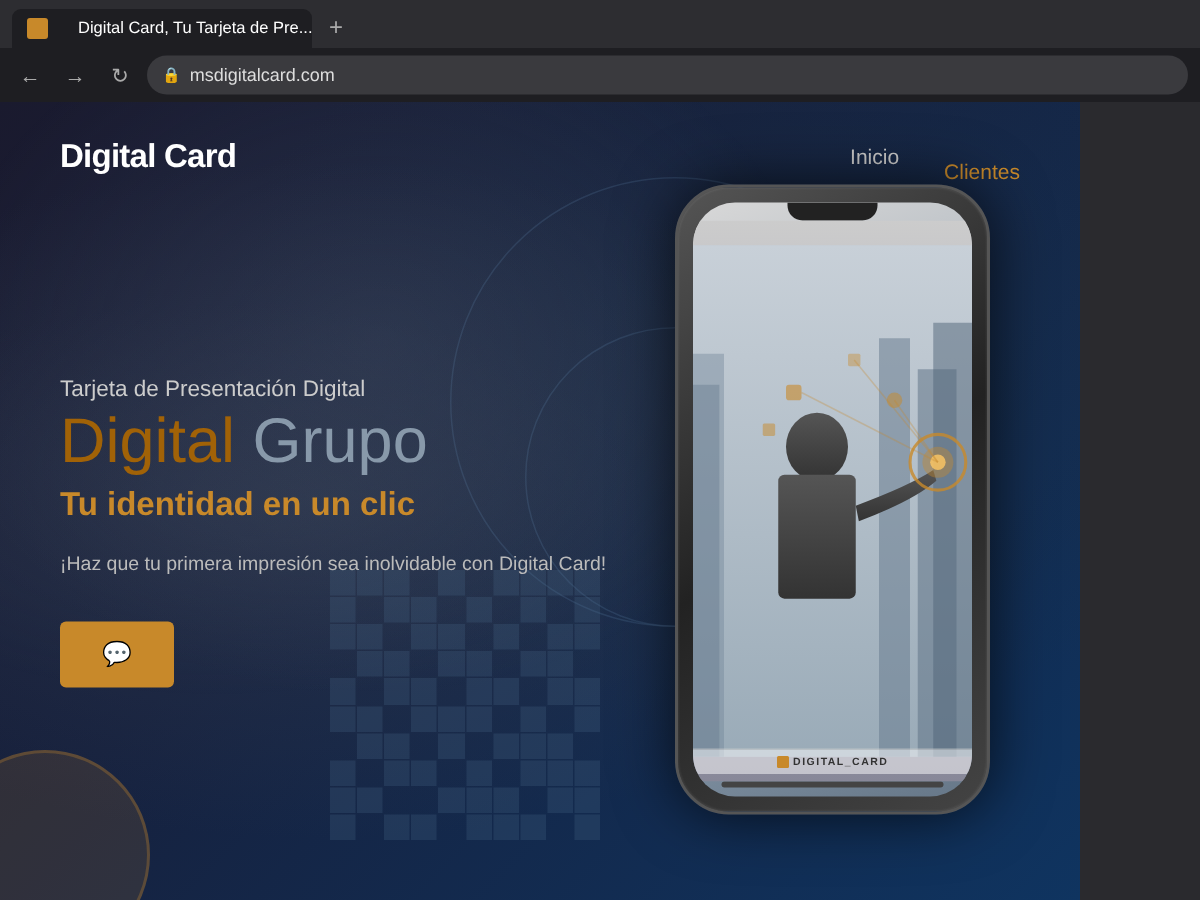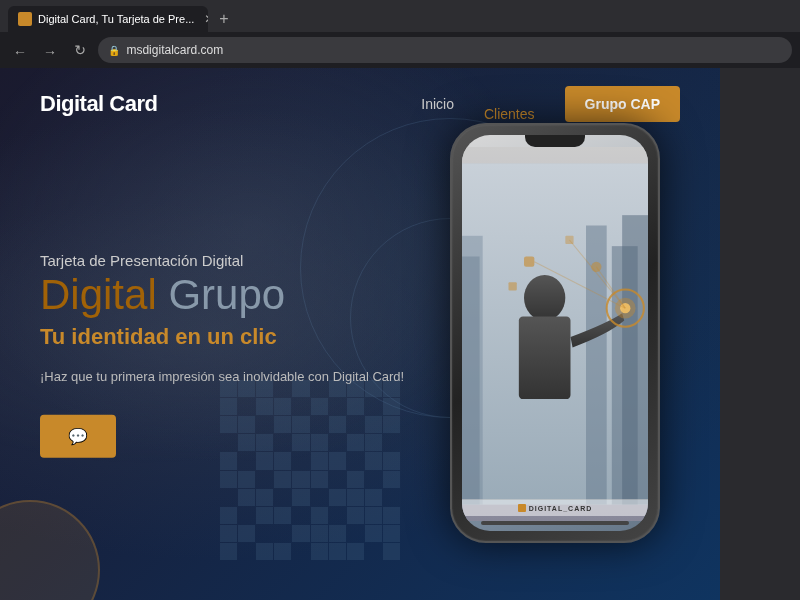--- a/index.html
+++ b/index.html
@@ -20,21 +20,21 @@
     }
     .tab {
       display: flex;
       align-items: center;
       background: #3c3c40;
       border-radius: 6px 6px 0 0;
       padding: 0 10px;
       height: 26px;
       font-size: 11px;
       color: #ccc;
-      gap: 6px;
+      gap: 20px;
       max-width: 200px;
       overflow: hidden;
       white-space: nowrap;
     }
     .tab.active {
       background: #1e1e22;
       color: #fff;
     }
     .tab-favicon {
       width: 14px;
@@ -498,21 +498,20 @@
     </div>
   </div>
 
   <div class="bottom-circle"></div>
 
   <nav class="site-nav">
     <div class="site-logo">Digital Card</div>
     <div class="nav-links">
       <a class="nav-link">Inicio</a>
       <a class="nav-link active">Clientes</a>
-      <button class="nav-cta">Grupo CAP</button>
     </div>
   </nav>
 
   <div class="hero-content">
     <p class="hero-subtitle">Tarjeta de Presentación Digital</p>
     <div class="hero-title-line">
       <span class="bold-white">Digital</span>
       <span class="light-gray"> <span>Grupo</span></span>
     </div>
     <p class="hero-tagline">Tu identidad en un clic</p>

